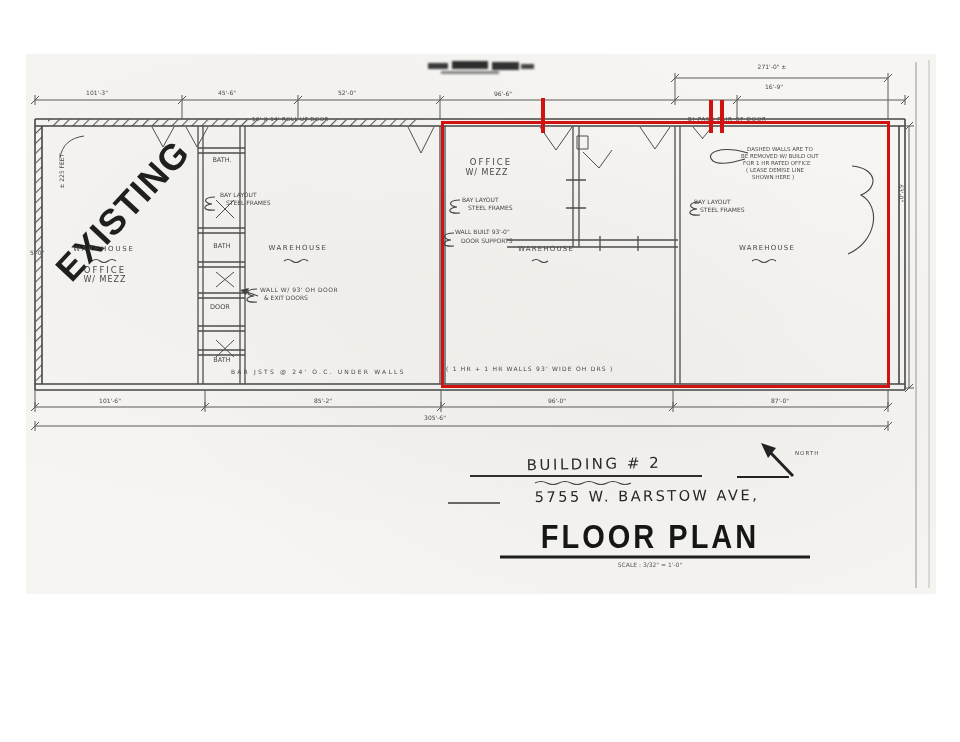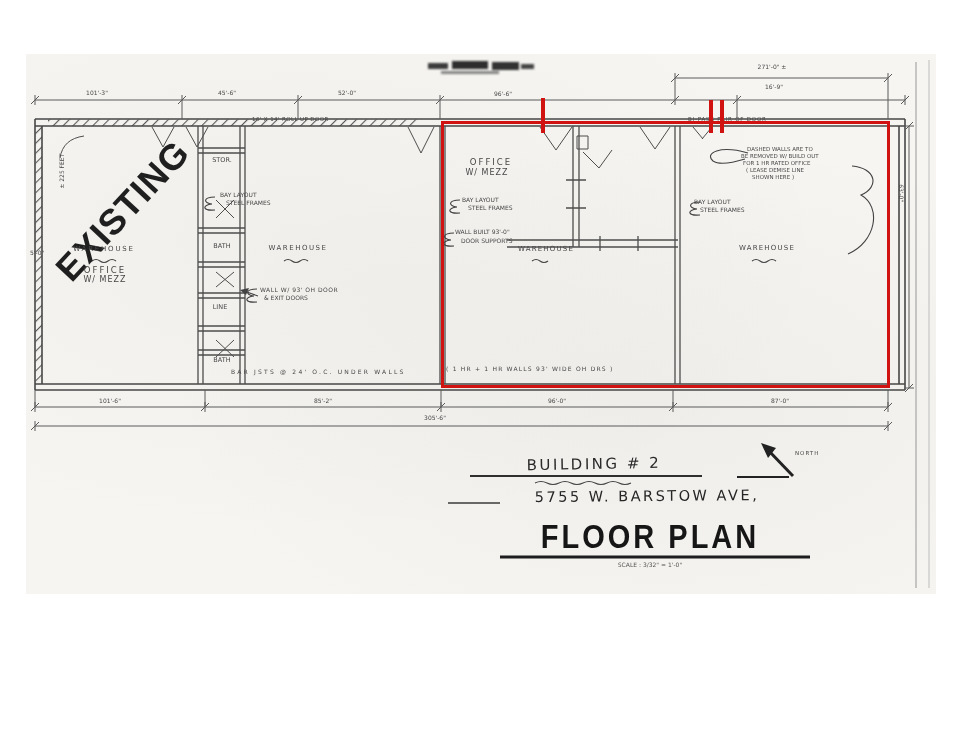--- a/index.html
+++ b/index.html
@@ -119,23 +119,23 @@
         <rect x="521" y="64" width="13" height="5" fill="#444444"></rect>
         <rect x="441" y="71" width="58" height="3" fill="#555555" opacity="0.7"></rect>
       </g>
     </svg>
 
     <div class="stamp">EXISTING</div>
 
     <div class="lbl ctr" style="left:58px;top:246px;width:92px;font-size:7px;letter-spacing:1.8px;">WAREHOUSE</div>
     <div class="lbl ctr" style="left:62px;top:266px;width:86px;font-size:8.5px;letter-spacing:2px;">OFFICE</div>
     <div class="lbl ctr" style="left:62px;top:276px;width:86px;font-size:8px;letter-spacing:1px;">W/ MEZZ</div>
-    <div class="lbl ctr" style="left:202px;top:157px;width:40px;font-size:6.5px;">STOR.</div>
+    <div class="lbl ctr" style="left:202px;top:157px;width:40px;font-size:6.5px;">BATH.</div>
     <div class="lbl ctr" style="left:202px;top:243px;width:40px;font-size:6.5px;">BATH</div>
-    <div class="lbl ctr" style="left:198px;top:304px;width:44px;font-size:6.5px;">LINE</div>
+    <div class="lbl ctr" style="left:198px;top:304px;width:44px;font-size:6.5px;">DOOR</div>
     <div class="lbl ctr" style="left:202px;top:357px;width:40px;font-size:6.5px;">BATH</div>
     <div class="lbl ctr" style="left:254px;top:245px;width:88px;font-size:7px;letter-spacing:1.5px;">WAREHOUSE</div>
     <div class="lbl ctr" style="left:458px;top:158px;width:66px;font-size:8.5px;letter-spacing:2px;">OFFICE</div>
     <div class="lbl ctr" style="left:454px;top:169px;width:66px;font-size:8px;letter-spacing:1px;">W/ MEZZ</div>
     <div class="lbl ctr" style="left:506px;top:246px;width:80px;font-size:7px;letter-spacing:1.2px;">WAREHOUSE</div>
     <div class="lbl ctr" style="left:724px;top:245px;width:86px;font-size:7px;letter-spacing:1.2px;">WAREHOUSE</div>
 
     <div class="lbl" style="left:252px;top:117px;width:100px;font-size:5.5px;letter-spacing:.4px;">16' X 14' ROLL UP DOOR</div>
     <div class="lbl" style="left:220px;top:192px;width:70px;font-size:6px;">BAY LAYOUT</div>
     <div class="lbl" style="left:226px;top:200px;width:74px;font-size:6px;">STEEL FRAMES</div>

